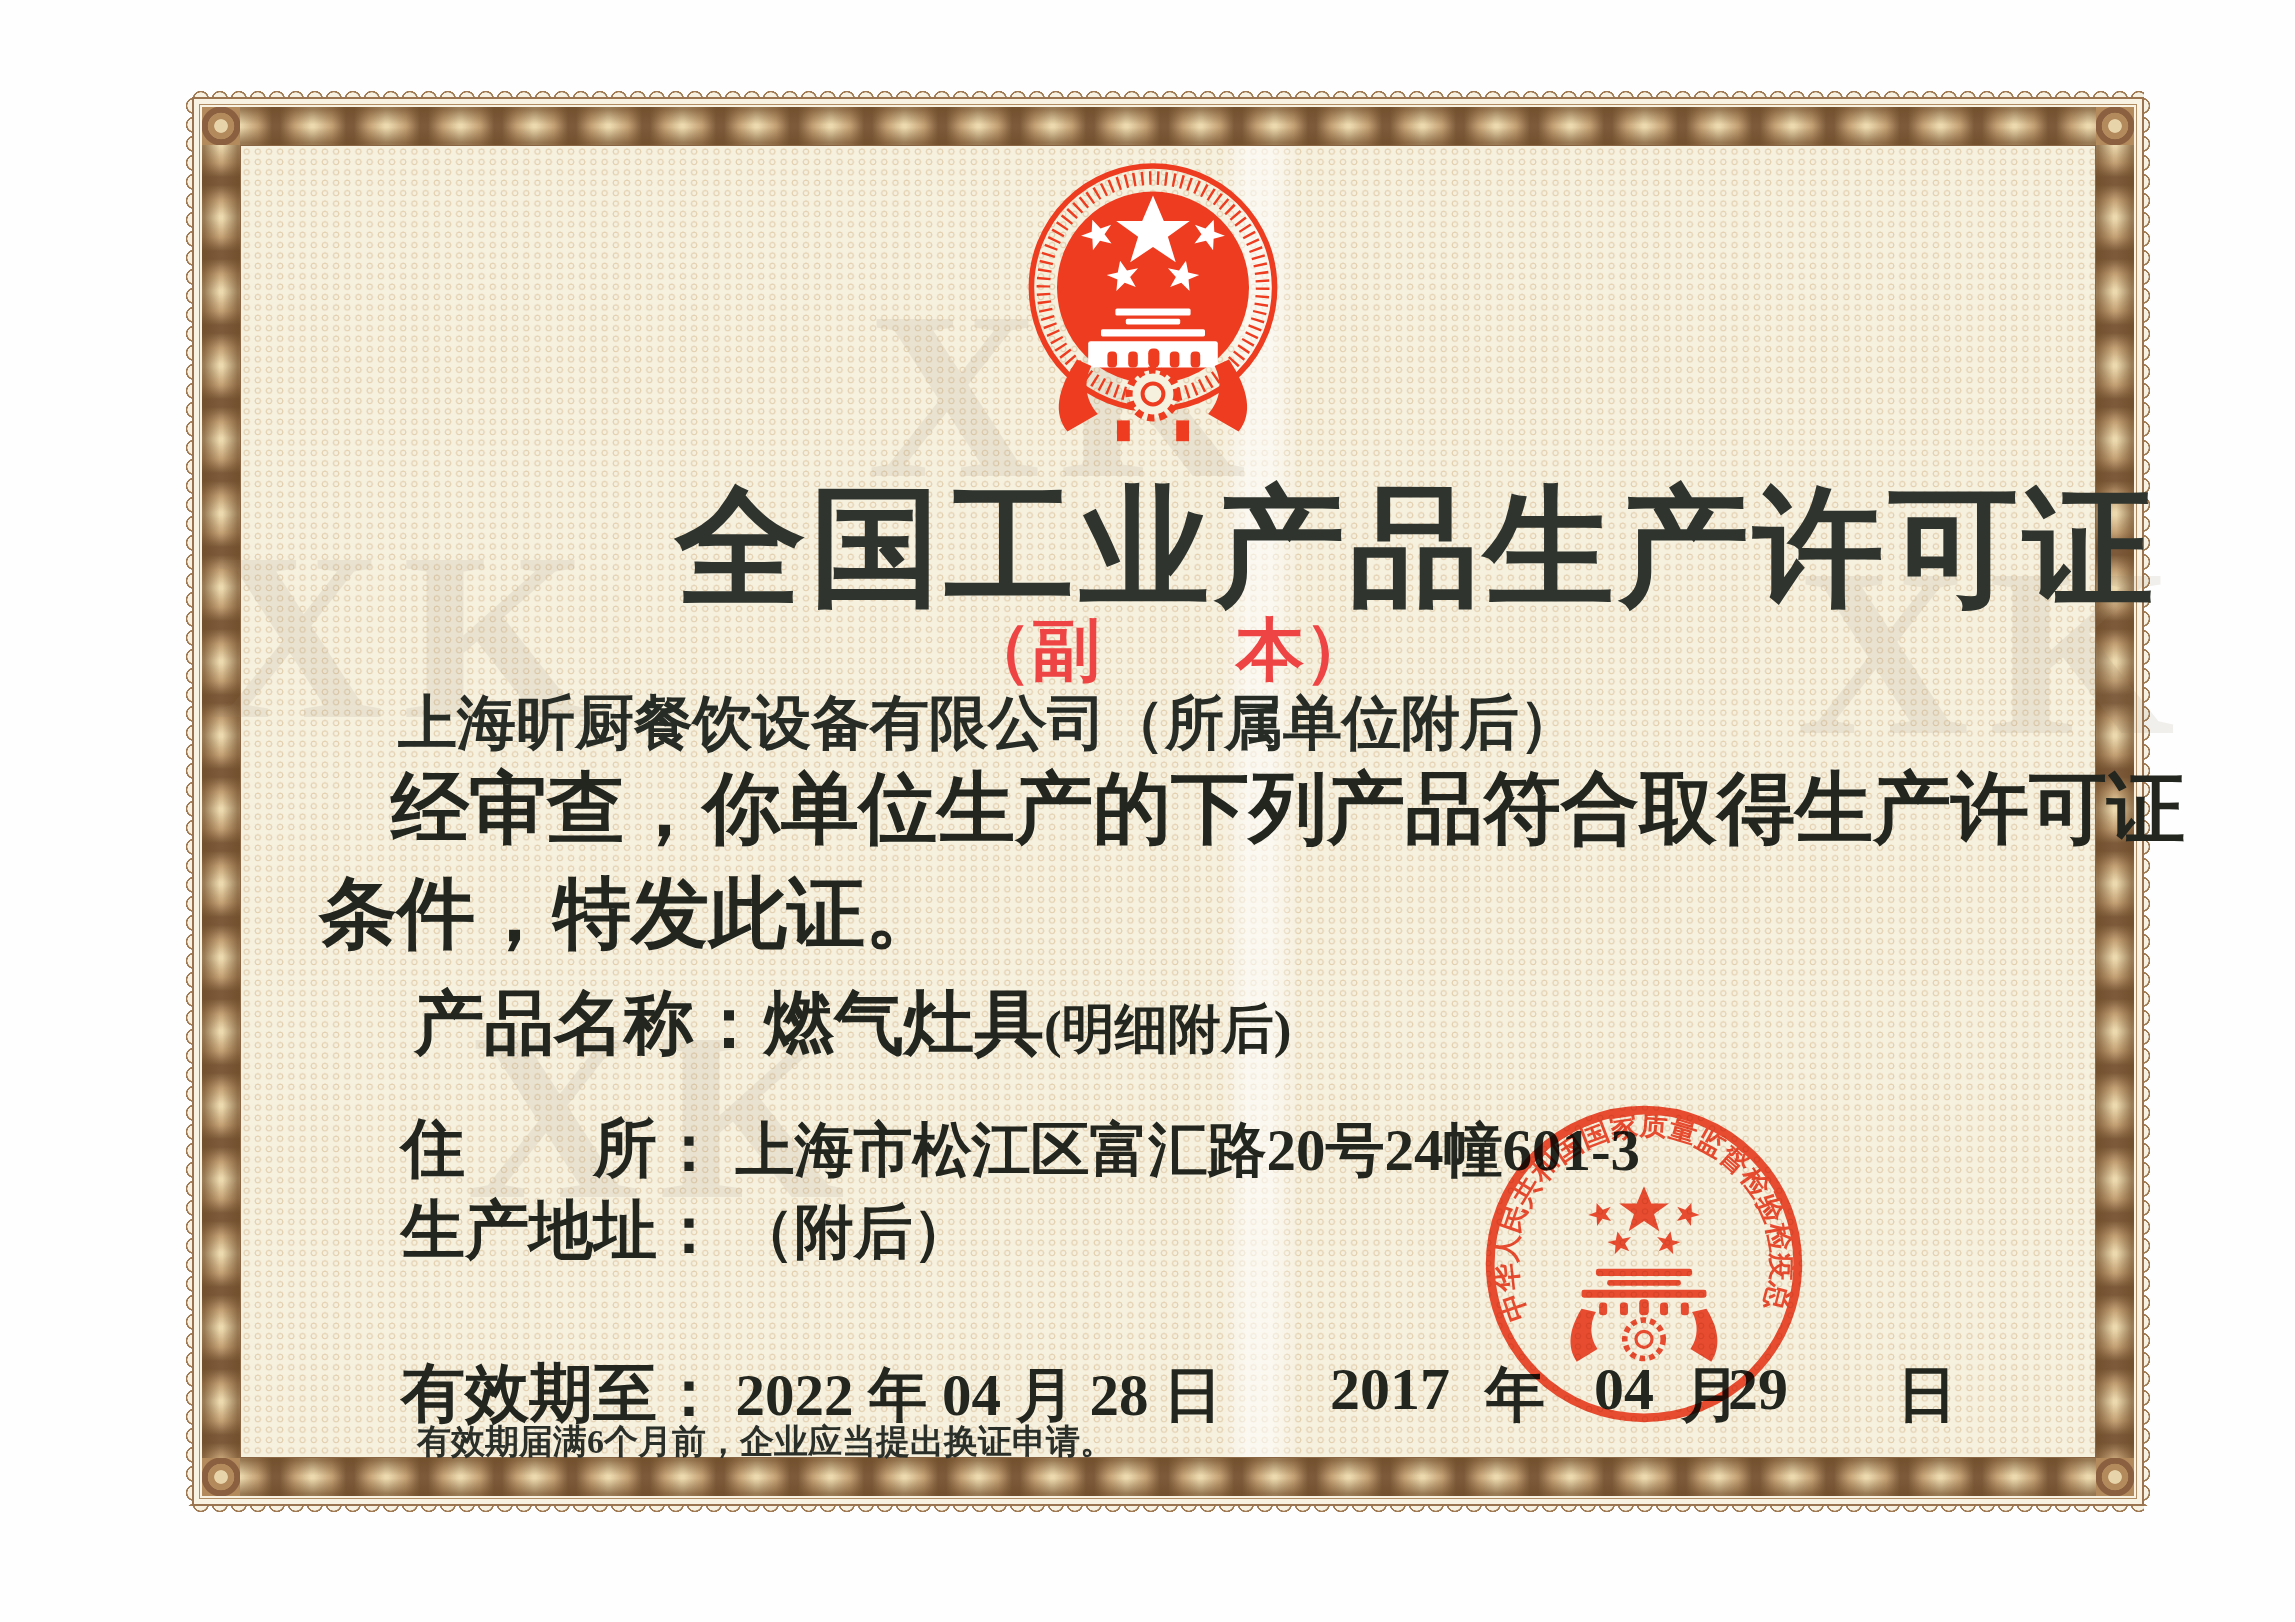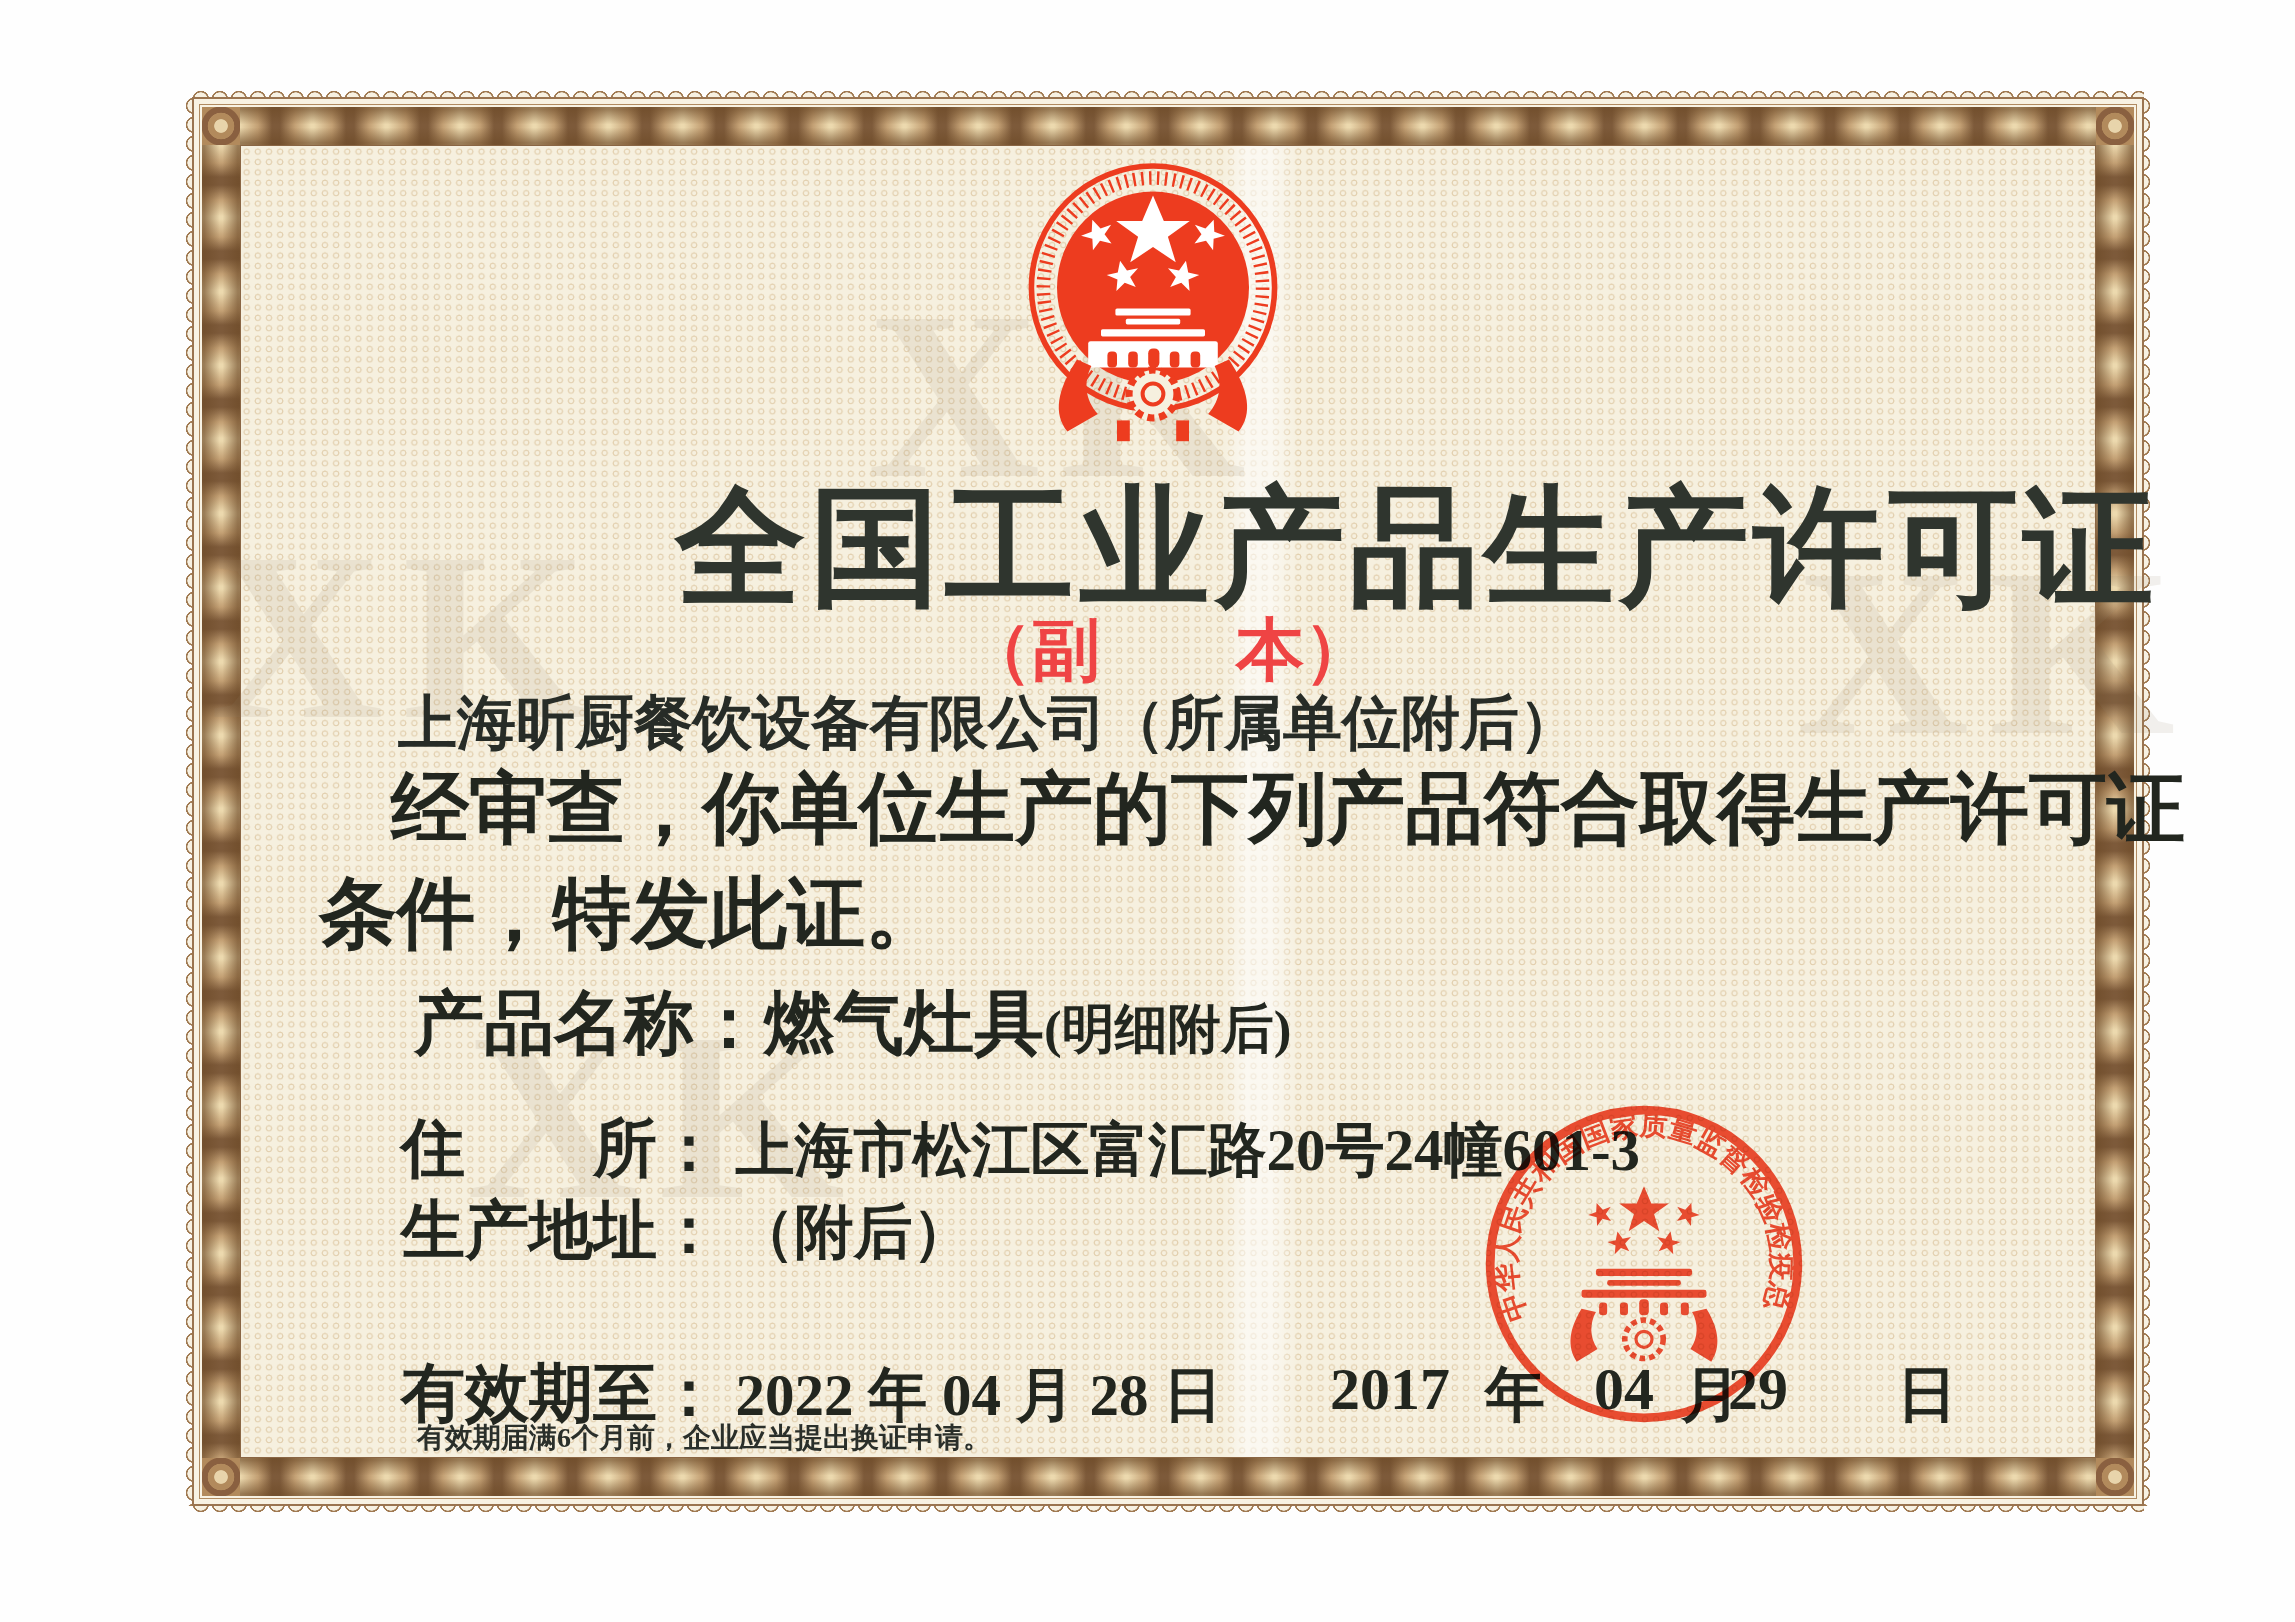--- a/index.html
+++ b/index.html
@@ -72,21 +72,21 @@
   .product{left:220px;top:894px;font-size:70px;font-weight:900;color:#22261f;margin-left:16px;}
   .product .note{font-size:53px;font-weight:700;}
   .fline{font-weight:900;font-size:64px;color:#22261f;}
   .fline .val{font-weight:700;font-size:59px;margin-left:14.4px;}
   .addr{left:223px;top:1022px;}
   .prod-addr{left:223px;top:1104px;}
   .certno{left:223px;top:1187px;}
   .certno .val{font-size:62px;letter-spacing:1.6px;}
   .valid{left:223px;top:1267px;}
   .datetoken{top:1272px;font-size:60px;font-weight:700;color:#22261f;}
-  .footer{left:239px;top:1336px;font-size:28px;font-weight:700;color:#2a2f2a;}
+  .footer{left:239px;top:1336px;font-size:34px;font-weight:700;color:#2a2f2a;}
   .seal{left:1301px;top:1016px;z-index:4;opacity:.93;mix-blend-mode:multiply;}
 </style>
 </head>
 <body>
 
 <div class="cert-wrap">
 
   <div class="lace lace-top"></div>
   <div class="lace lace-bottom"></div>
   <div class="lace lace-left"></div>

